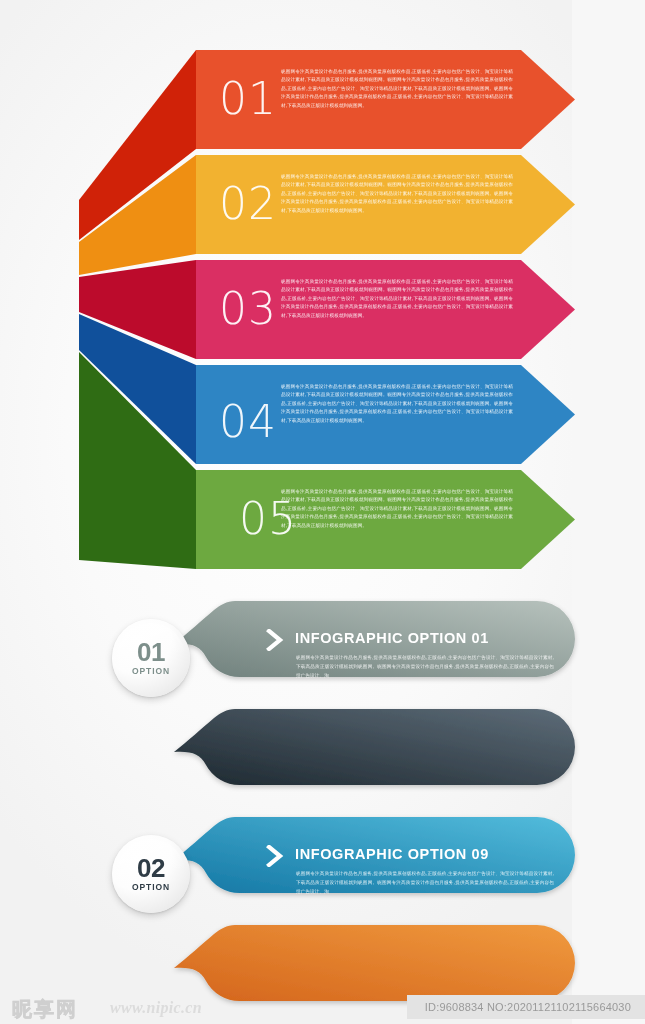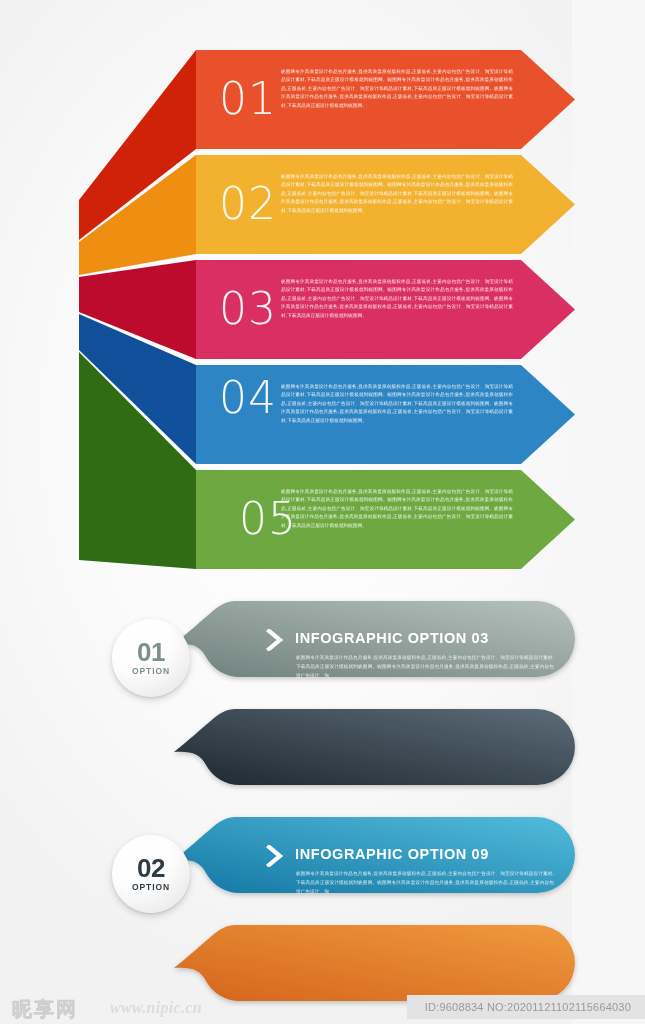--- a/index.html
+++ b/index.html
@@ -163,21 +163,21 @@
         <div style="position: absolute; left: 0px; top: 0px;">
           <svg width="645" height="570" style="position: absolute; left: 0px; top: 0px;">
             <polygon points="79,314 196,365 196,464 79,350" fill="#10509b"></polygon>
           </svg>
         </div>
         <div style="position: absolute; left: 0px; top: 0px;">
           <svg width="645" height="570" style="position: absolute; left: 0px; top: 0px;">
             <polygon points="196,365 521,365 575,414.5 521,464 196,464" fill="#2e85c4"></polygon>
           </svg>
         </div>
-        <div class="num" style="left: 219px; top: 376px;">04</div>
+        <div class="num" style="left: 219px; top: 400px;">04</div>
         <div class="ribbon-text" style="left: 281px; top: 383px;">昵图网专注高质量设计作品包月服务,提供高质量原创版权作品,正版低价,主要内容包括广告设计、淘宝设计等精品设计素材,下载高品质正版设计模板就到昵图网。昵图网专注高质量设计作品包月服务,提供高质量原创版权作品,正版低价,主要内容包括广告设计、淘宝设计等精品设计素材,下载高品质正版设计模板就到昵图网。昵图网专注高质量设计作品包月服务,提供高质量原创版权作品,正版低价,主要内容包括广告设计、淘宝设计等精品设计素材,下载高品质正版设计模板就到昵图网。</div>
       </div>
       <div class="ribbon-row" style="top: 0px; height: 570px;">
         <div style="position: absolute; left: 0px; top: 0px;">
           <svg width="645" height="570" style="position: absolute; left: 0px; top: 0px;">
             <polygon points="79,352 196,470 196,569 79,560" fill="#2f6c14"></polygon>
           </svg>
         </div>
         <div style="position: absolute; left: 0px; top: 0px;">
           <svg width="645" height="570" style="position: absolute; left: 0px; top: 0px;">
@@ -201,21 +201,21 @@
               <filter id="sh0" x="-20%" y="-20%" width="150%" height="160%">
                 <feDropShadow dx="0" dy="2" stdDeviation="2.4" flood-color="#000000" flood-opacity="0.22"></feDropShadow>
               </filter>
             </defs>
             <path d="M 39 1 L 341 1 A 38 38 0 0 1 341 77 L 44 77 A 38 38 0 0 1 10 57 C 4 46 -4 43 -22 44 C -8 33 6 20 18 10 C 24 5 31 1 39 1 Z" fill="url(#og0)" filter="url(#sh0)"></path>
           </svg>
         </div>
         <div class="opt-chev" style="top: 34px; position: absolute;"><svg width="18" height="22" viewBox="0 0 18 22">
             <path d="M3 2 L14 11 L3 20" fill="none" stroke="#ffffff" stroke-width="4.2" stroke-linecap="square" stroke-linejoin="miter"></path>
           </svg></div>
-        <div class="opt-title" style="top: 35px;">INFOGRAPHIC  OPTION 03</div>
+        <div class="opt-title" style="top: 35px;">INFOGRAPHIC  OPTION 01</div>
         <div class="opt-body" style="top: 58px;">昵图网专注高质量设计作品包月服务,提供高质量原创版权作品,正版低价,主要内容包括广告设计、淘宝设计等精品设计素材,下载高品质正版设计模板就到昵图网。昵图网专注高质量设计作品包月服务,提供高质量原创版权作品,正版低价,主要内容包括广告设计、淘</div>
         <div class="badge" style="top: 24px;">
           <div class="badge-num" style="color: rgb(125, 143, 139);">01</div>
           <div class="badge-sub" style="color: rgb(125, 143, 139);">OPTION</div>
         </div>
       </div>
       <div class="opt-row" style="top: 128px;">
         <div class="pill-wrap">
           <svg width="400" height="95" viewBox="0 0 400 95">
             <defs>

